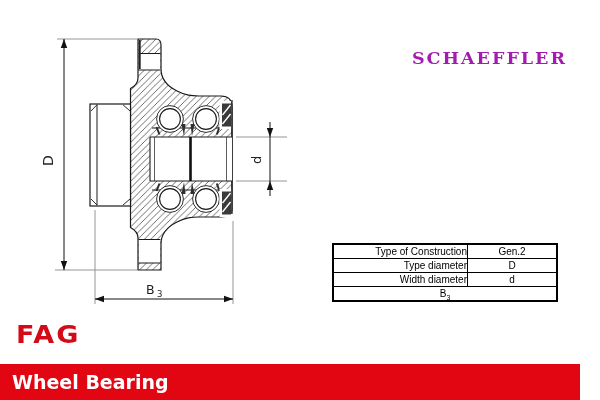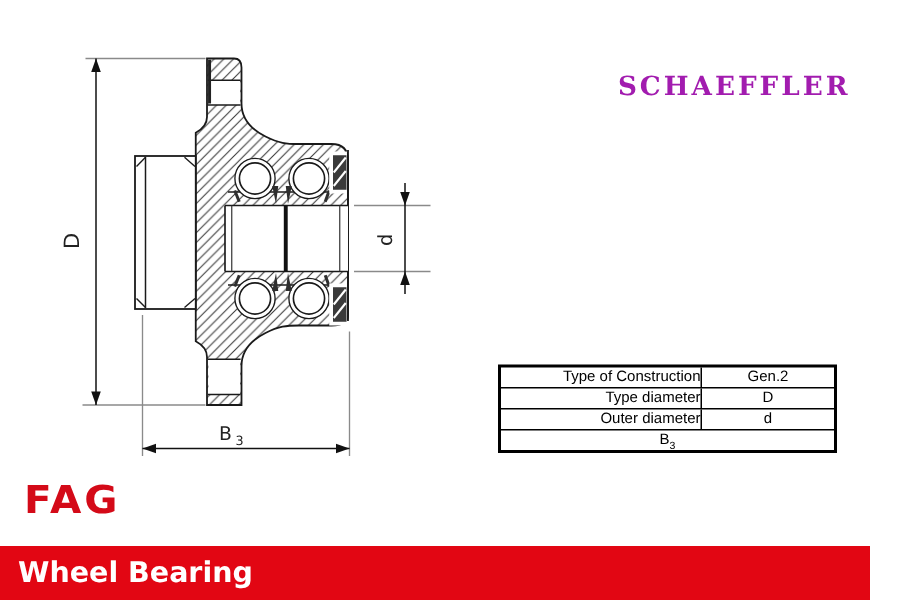--- a/index.html
+++ b/index.html
@@ -156,21 +156,21 @@
   <div class="spec-table" id="specTable">
       <div class="spec-row">
         <div class="spec-label">Type of Construction</div>
         <div class="spec-value">Gen.2</div>
       </div>
       <div class="spec-row">
         <div class="spec-label">Type diameter</div>
         <div class="spec-value">D</div>
       </div>
       <div class="spec-row">
-        <div class="spec-label">Outer diameter</div>
+        <div class="spec-label">Width diameter</div>
         <div class="spec-value">d</div>
       </div>
       <div class="spec-row">
         <div class="spec-value">B<sub>3</sub></div>
       </div>
     </div>
 
   <div class="fag" style="color: rgb(212, 10, 24);">FAG</div>
 
   <div class="footer" style="background: rgb(226, 6, 19);">

